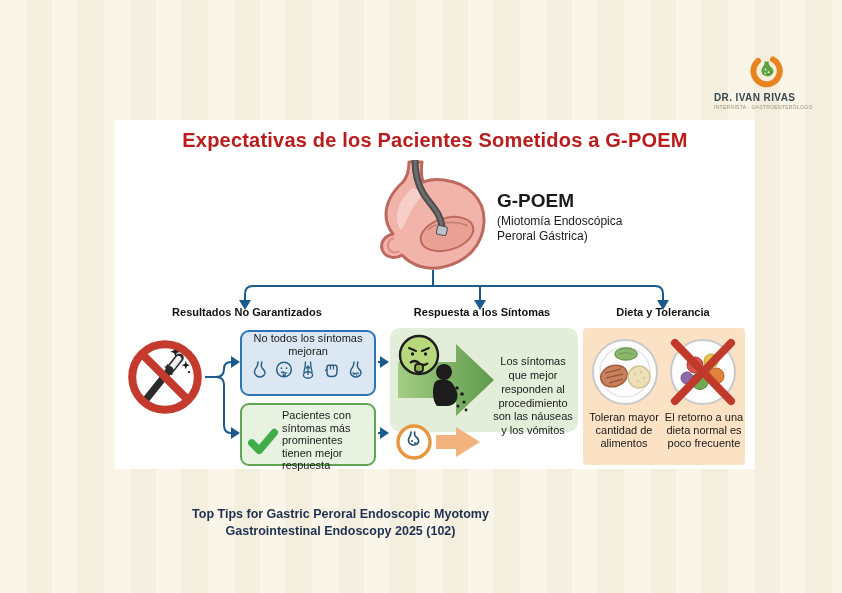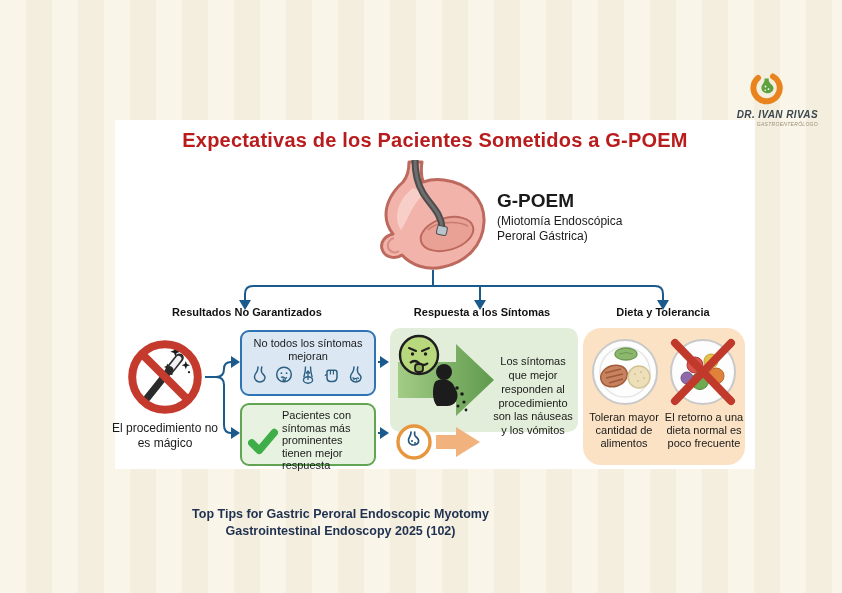--- a/index.html
+++ b/index.html
@@ -5,21 +5,21 @@
   * { margin:0; padding:0; box-sizing:border-box; }
   html,body { width:842px; height:593px; }
   body {
     position:relative;
     font-family:"Liberation Sans", sans-serif;
     color:#1a1a1a;
     background:repeating-linear-gradient(to right, #f9f5e8 0 26px, #f3eedd 26px 52px);
     overflow:hidden;
   }
   
-  .logo { position:absolute; left:714px; top:71px; width:104px; text-align:right;font-style:italic; }
+  .logo { position:absolute; left:714px; top:54px; width:104px; text-align:left; }
   .logo svg { display:block; margin:0 auto 2px auto; }
   .logo-name { font-size:10px; font-weight:bold; color:#3a4750; letter-spacing:.4px; }
   .logo-sub  { font-size:5px; color:#9b8f7a; letter-spacing:.3px; margin-top:1px; }
   
   .panel { position:absolute; left:115px; top:120px; width:640px; height:349px; background:#ffffff; }
   .title { position:absolute; top:9px; left:0; right:0; text-align:center;
            font-size:20px; font-weight:bold; color:#b91c1c; letter-spacing:.2px; }
   .stomach-fig { position:absolute; left:253px; top:40px; }
   .gpoem { position:absolute; left:382px; top:70px; width:158px; color:#1a1a1a; }
   .gpoem b { font-size:19px; display:block; margin-bottom:2px; }
@@ -27,37 +27,37 @@
   .connectors { position:absolute; left:0; top:0; pointer-events:none; }
   .hdr { position:absolute; top:186px; width:200px; text-align:center;
          font-size:11px; font-weight:bold; color:#111; }
   .hdr1 { left:32px; } .hdr2 { left:267px; } .hdr3 { left:448px; }
   
   .no-magic { position:absolute; left:10px; top:217px; }
   .no-magic-caption { position:absolute; left:-4px; top:301px; width:108px;
                       text-align:center; font-size:12px; line-height:1.25; }
   .box { position:absolute; left:125px; width:136px; border-radius:9px; }
   .box-blue { top:210px; height:66px; background:#dbe8f4; border:2px solid #2e74b5;
-              display:flex; flex-direction:column; align-items:center; padding-top:5px; }
+              display:flex; flex-direction:column; align-items:center; }
   .box-blue .txt { font-size:11px; line-height:1.15; text-align:center; width:110px; }
   .icon-row { display:flex; gap:4px; margin-top:3px; }
   .box-green { top:283px; height:63px; background:#e7f2e0; border:2px solid #61a552;
                display:flex; align-items:center; padding:16px 4px 4px 6px; gap:4px; }
   .box-green .txt { font-size:11px; line-height:1.15; text-align:left; width:94px; }
   
   .mid-panel { position:absolute; left:275px; top:208px; width:188px; height:104px;
                background:#e3eeda; border-radius:10px; }
   .mid-art   { position:absolute; left:6px; top:6px; }
   .mid-orange{ position:absolute; left:4px; top:94px; }
   .mid-text  { position:absolute; left:102px; top:0; width:82px; height:137px;
                display:flex; align-items:center; text-align:center;
                font-size:11px; line-height:1.25; }
   
   .right-panel { position:absolute; left:468px; top:208px; width:162px; height:137px;
-                 background:#fbe2c4; border-radius:18px; }
+                 background:#fbe2c4; border-radius:4px; }
   .plate1 { position:absolute; left:6px;  top:7px; }
   .plate2 { position:absolute; left:84px; top:7px; }
   .rp-cap { position:absolute; top:83px; width:80px; text-align:center;
             font-size:11px; line-height:1.2; }
   .rp-cap1 { left:1px; } .rp-cap2 { left:81px; }
   
   .footer { position:absolute; top:506px; left:0; width:681px; text-align:center;
             font-size:12.5px; font-weight:bold; color:#1f3050; line-height:1.35; }
 </style>
 </head>
@@ -129,21 +129,20 @@
       <circle cx="70" cy="23" r="1.6"></circle>
         <circle cx="58" cy="46" r="1.6"></circle>
         <circle cx="80" cy="44" r="1.4"></circle>
     </g>
     <path d="M56 41 L68 26" stroke="#2b2b2b" stroke-width="11" stroke-linecap="round"></path>
     <path d="M57 40 L67 27" stroke="#f2f2f2" stroke-width="7" stroke-linecap="round"></path>
     <path d="M28 76 L56 41" stroke="#2b2b2b" stroke-width="9" stroke-linecap="round"></path>
     <circle cx="50" cy="50" r="41" fill="none" stroke="#c43b2e" stroke-width="10"></circle>
     <path d="M22 22 L78 78" stroke="#c43b2e" stroke-width="10"></path>
   </svg>
-  <div class="no-magic-caption">El procedimiento no es mágico</div>
 
   <div class="box box-blue">
     <div class="txt">No todos los síntomas mejoran</div>
     <div class="icon-row">
       <svg width="20" height="20" viewBox="0 0 20 20">
         <path d="M8 2 c0 2.5 -0.5 4 -1.6 5.5 C4 10 3.5 14 6.8 16 c3.5 2.2 7.7 0.3 8.2 -3 c0.4 -2.7 -2 -3.4 -3.2 -5.5 C11.1 6 11.3 3.8 11.8 2" fill="none" stroke="#2c5f80" stroke-width="1.5" stroke-linecap="round"></path>
       </svg>
       <svg width="20" height="20" viewBox="0 0 20 20">
         <circle cx="10" cy="9.5" r="7.3" fill="none" stroke="#2c5f80" stroke-width="1.5"></circle>
         <circle cx="7.4" cy="8.2" r="0.9" fill="#2c5f80"></circle>

